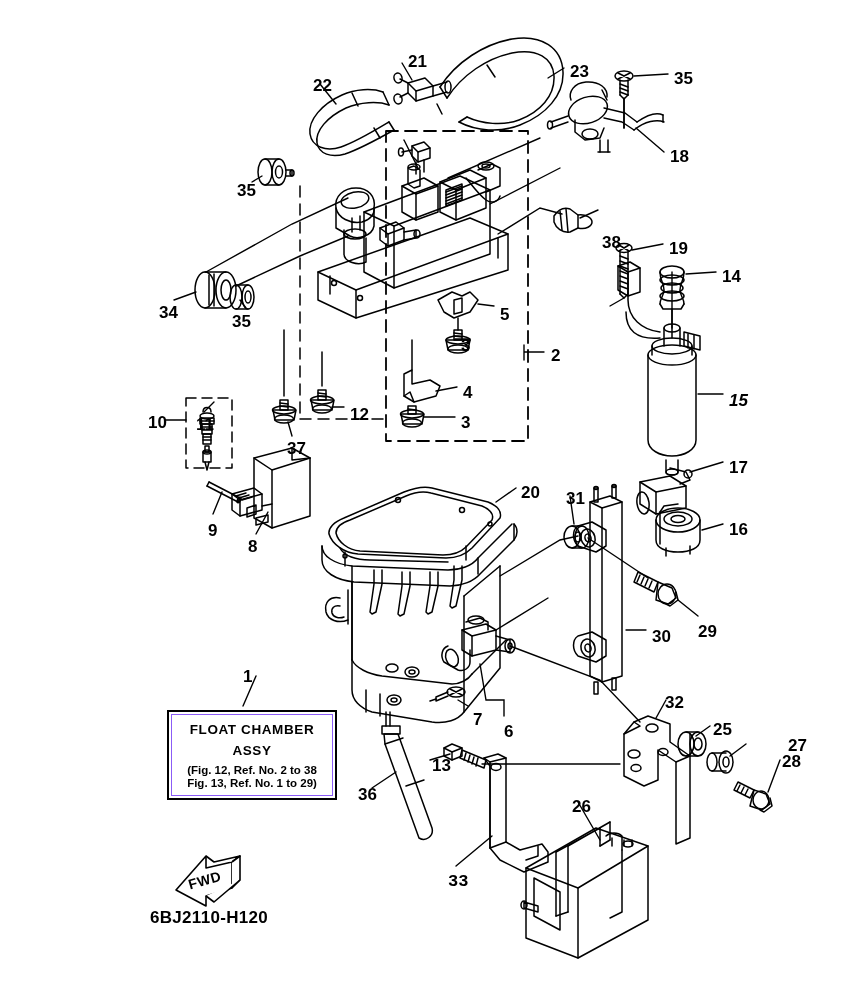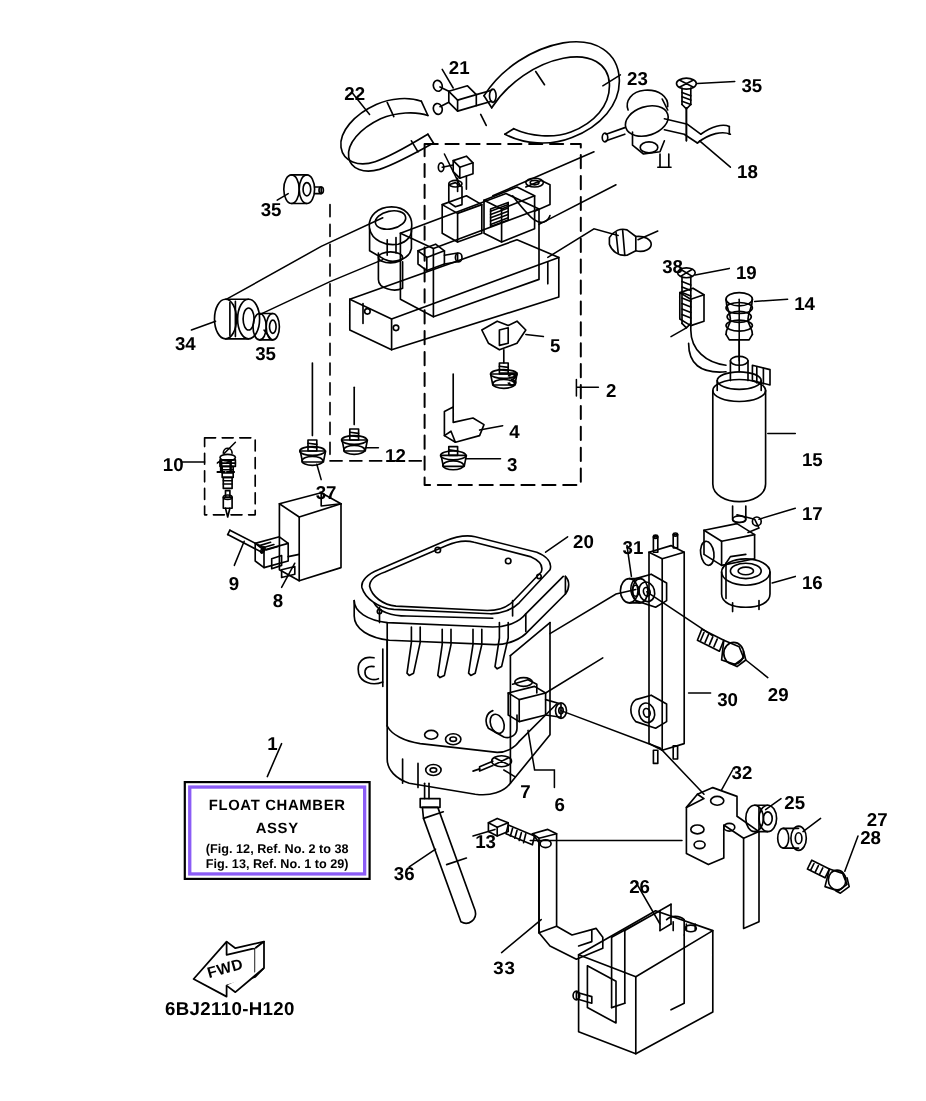--- a/index.html
+++ b/index.html
@@ -29,24 +29,24 @@
     position:absolute;
     left:167px;top:710px;
     width:170px;height:90px;
     border:2px solid #000;
     background:#fff;
     box-sizing:border-box;
     padding:2px;
   }
   #legend-inner{
     width:100%;height:100%;
-    border:3px solid #8b5cf6;
+    border:1px solid #8b5cf6;
     box-sizing:border-box;
     display:flex;flex-direction:column;
-    align-items:center;justify-content:flex-end;
+    align-items:center;justify-content:center;
     padding-top:2px;
   }
   #legend-title{
     font-size:13.5px;font-weight:bold;letter-spacing:0.6px;
     margin-bottom:6px;
   }
   #legend-sub{
     font-size:13.5px;font-weight:bold;letter-spacing:0.6px;
     margin-bottom:6px;
   }
@@ -615,21 +615,21 @@
       <div class="callout" style="left: 500px; top: 306px;">5</div>
       <div class="callout" style="left: 504px; top: 723px;">6</div>
       <div class="callout" style="left: 473px; top: 711px;">7</div>
       <div class="callout" style="left: 248px; top: 538px;">8</div>
       <div class="callout" style="left: 208px; top: 522px;">9</div>
       <div class="callout" style="left: 148px; top: 414px;">10</div>
       <div class="callout" style="left: 196px; top: 416px;">11</div>
       <div class="callout" style="left: 350px; top: 406px;">12</div>
       <div class="callout" style="left: 432px; top: 757px;">13</div>
       <div class="callout" style="left: 722px; top: 268px;">14</div>
-      <div class="callout" style="left: 729px; top: 410px;">15</div>
+      <div class="callout" style="left: 729px; top: 392px; font-style: italic;">15</div>
       <div class="callout" style="left: 729px; top: 521px;">16</div>
       <div class="callout" style="left: 729px; top: 459px;">17</div>
       <div class="callout" style="left: 670px; top: 148px;">18</div>
       <div class="callout" style="left: 669px; top: 240px;">19</div>
       <div class="callout" style="left: 521px; top: 484px;">20</div>
       <div class="callout" style="left: 378px; top: 53px; margin-left: 30px;">21</div>
       <div class="callout" style="left: 313px; top: 77px;">22</div>
       <div class="callout" style="left: 570px; top: 63px;">23</div>
       <div class="callout" style="left: 674px; top: 70px;">35</div>
       <div class="callout" style="left: 713px; top: 721px;">25</div>

